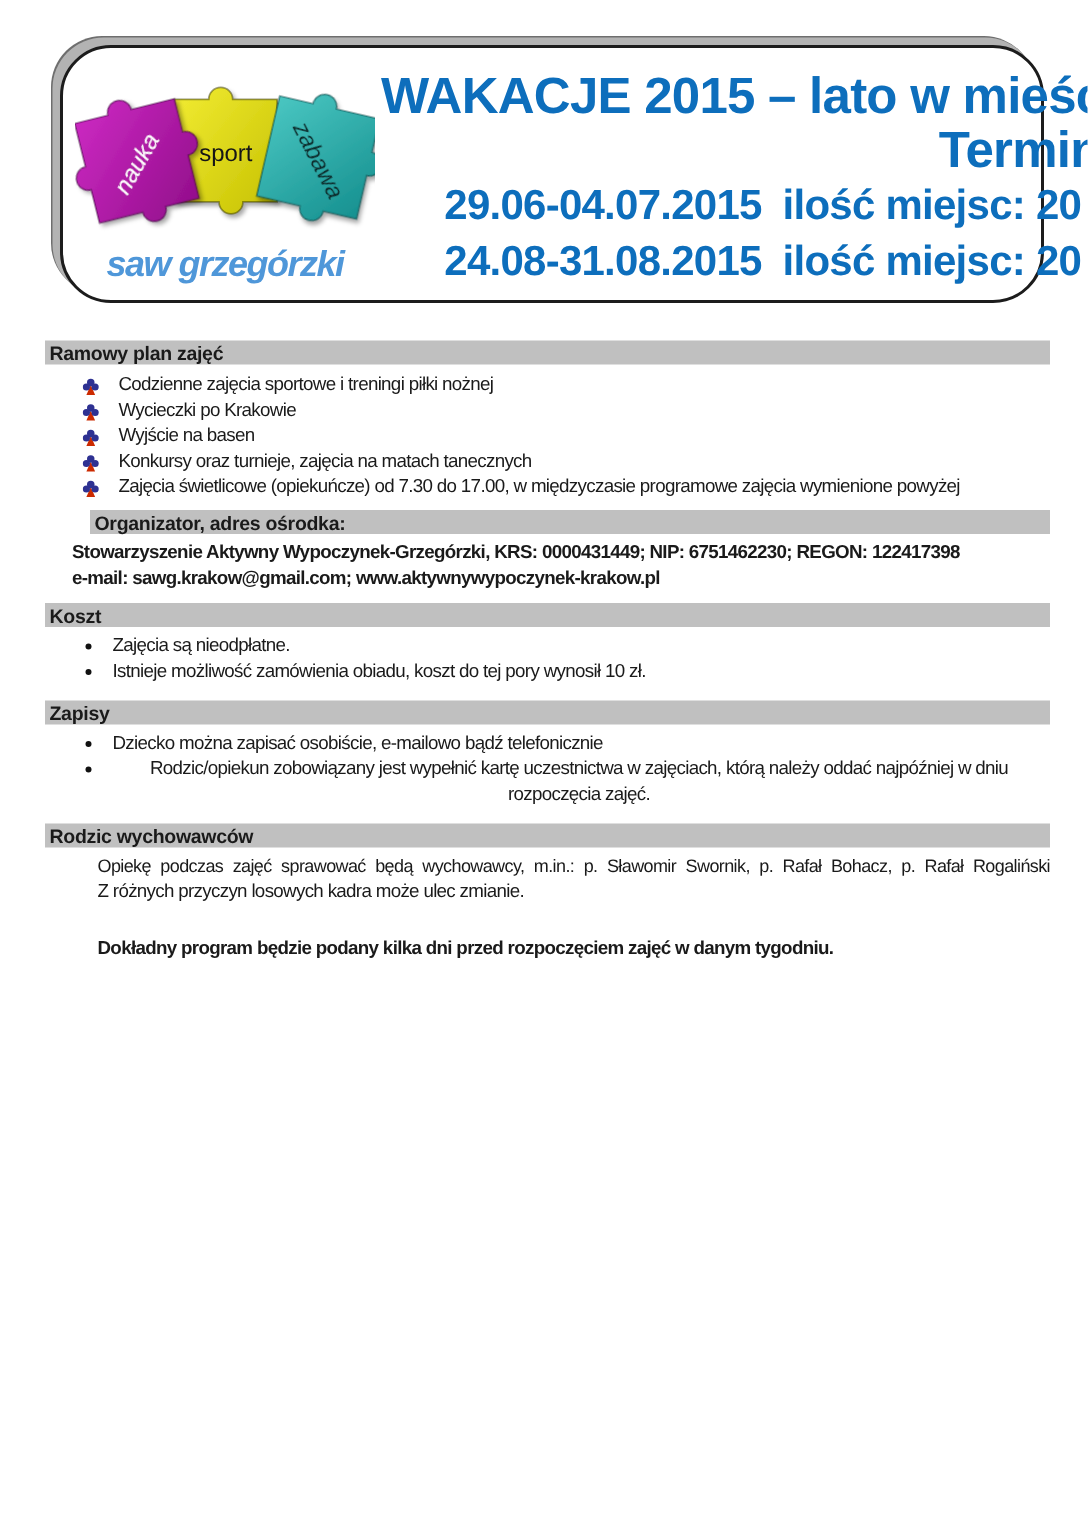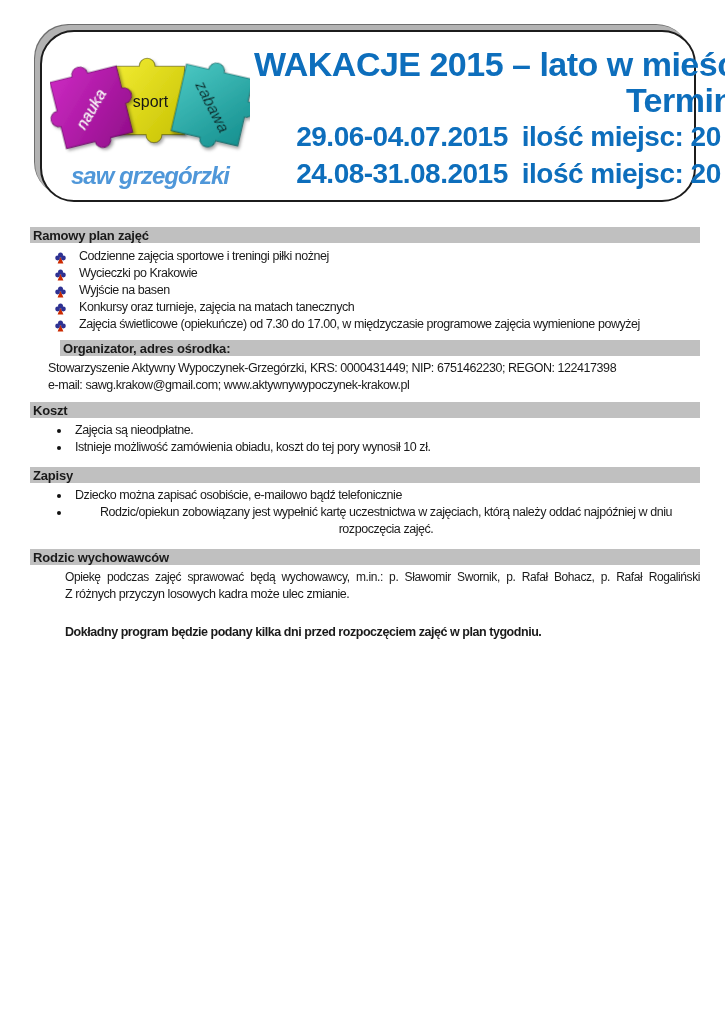--- a/index.html
+++ b/index.html
@@ -43,21 +43,21 @@
   .body-text{font-size:12.5px;letter-spacing:-0.45px;line-height:17px;color:var(--text-dark);}
   ul{list-style:none;}
   .plan-list{margin:5px 0 0 0;}
   .plan-list li{display:flex;align-items:flex-end;padding-left:25px;}
   .plan-list .b-ico{flex:0 0 auto;width:11px;margin:3px 13px 0 0;}
   .dot-list{margin:4px 0 0 0;}
   .dot-list li{display:flex;align-items:flex-start;padding-left:27px;}
   .dot{flex:0 0 auto;width:4px;height:4px;border-radius:50%;background:#111;margin:7px 14px 0 0;}
   .dot-list li .txt{max-width:622px;text-align:center;}
   .justify{text-align:justify;}
-  .org-block{margin:4px 0 0 18px;}
+  .org-block{margin:4px 0 0 18px;font-weight:bold;}
   .mt7{margin-top:7px;margin-left:30px;} .mt8{margin-top:8px;} .mt11{margin-top:11px;}
   .staff-block{margin:4px 0 0 35px;width:635px;}
   .staff-line1{font-size:12px;letter-spacing:-0.4px;text-align:justify;text-align-last:justify;}
   .staff-note{margin-top:21px;font-weight:bold;}
   svg text{font-family:"Liberation Sans",sans-serif;}
 </style>
 </head>
 <body>
 
 <div class="page">
@@ -201,17 +201,17 @@
           <span class="txt justify">Rodzic/opiekun zobowiązany jest wypełnić kartę uczestnictwa w zajęciach, którą należy oddać najpóźniej w dniu rozpoczęcia zajęć.</span>
         </li>
     </ul>
 
     <div class="bar mt11">
       <span>Rodzic wychowawców</span>
     </div>
     <div class="staff-block body-text">
       <div class="staff-line1">Opiekę podczas zajęć sprawować będą wychowawcy, m.in.: p. Sławomir Swornik, p. Rafał Bohacz, p. Rafał Rogaliński</div>
       <div>Z różnych przyczyn losowych kadra może ulec zmianie.</div>
-      <div class="staff-note">Dokładny program będzie podany kilka dni przed rozpoczęciem zajęć w plan tygodniu.</div>
+      <div class="staff-note">Dokładny program będzie podany kilka dni przed rozpoczęciem zajęć w danym tygodniu.</div>
     </div>
 
   </div>
 </div>
 
 </body></html>

